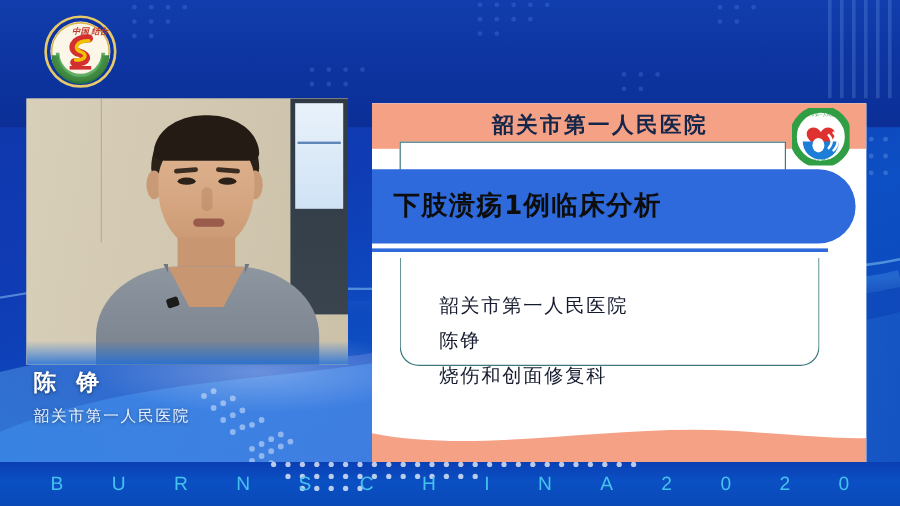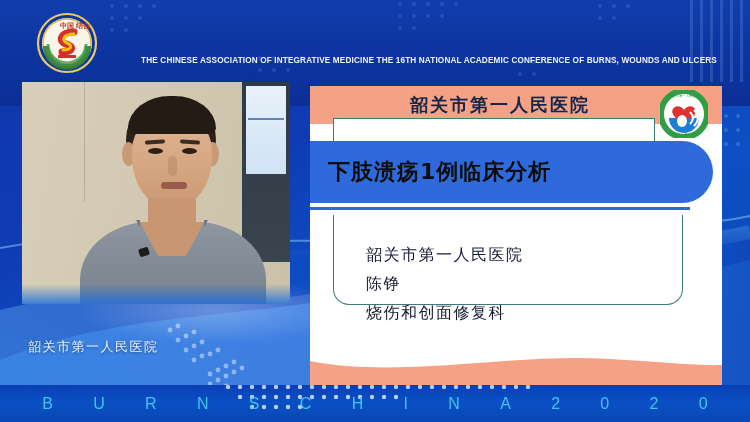--- a/index.html
+++ b/index.html
@@ -9,21 +9,21 @@
   #stage { position:relative; width:750px; height:422px; overflow:hidden;
            background:linear-gradient(160deg,#1036a8 0%,#0f3bb4 35%,#0d4fc4 60%,#0a44b6 100%); }
 
   
   .bg-wave { position:absolute; pointer-events:none; }
   .bg-dots { position:absolute; pointer-events:none; opacity:.5; }
 
   
   #header { position:absolute; left:0; top:0; width:750px; height:106px;
             background:linear-gradient(180deg,#113ead 0%,#0d34a0 50%,#0b2f96 100%);
-            overflow:hidden; }
+            overflow:hidden;font-style:italic; }
   #header .hdr-dots { position:absolute; inset:0; opacity:.55; }
 
   #logo-emblem { position:absolute; left:36px; top:12px; width:62px; height:62px; }
 
   #hdr-cn { position:absolute; left:118px; top:19px; width:622px; height:34px;
             color:#ffffff; font-size:26px; font-weight:bold; letter-spacing:1.5px;
             text-align:center; line-height:34px; white-space:nowrap;
             font-family:"DejaVu Sans","Liberation Sans",sans-serif;
             text-shadow:0 1px 2px rgba(0,0,0,.35); }
   #hdr-en { position:absolute; left:118px; top:56px; width:622px;
@@ -405,21 +405,20 @@
       <circle cx="31" cy="31" r="24" fill="none" stroke="#d9b84f" stroke-width="1.4"></circle>
       <path d="M10 34 a21 21 0 0 0 42 0" fill="none" stroke="#2e7d34" stroke-width="6" opacity=".9"></path>
       <path d="M12 32 a19 19 0 0 0 38 0" fill="none" stroke="#3f9b46" stroke-width="3" opacity=".8"></path>
       <text x="31" y="16" text-anchor="middle" font-size="7" fill="#c0392b" font-family="DejaVu Sans, sans-serif" font-weight="bold">中国</text>
       <text x="31" y="16" text-anchor="middle" font-size="7" fill="#c0392b" font-family="DejaVu Sans, sans-serif" font-weight="bold" dx="16">结合</text>
       <path d="M38 20 C24 20 22 30 30 32 C38 34 38 40 26 40" fill="none" stroke="#d32f2f" stroke-width="7" stroke-linecap="round"></path>
       <path d="M38 22 C27 22 25 29 31 31 C37 33 36 38 27 38" fill="none" stroke="#f2c200" stroke-width="3" stroke-linecap="round"></path>
       <rect x="22" y="43" width="18" height="3" fill="#d32f2f"></rect>
     </svg>
 
-    <div id="hdr-en">THE CHINESE ASSOCIATION OF INTEGRATIVE MEDICINE  THE 16TH NATIONAL ACADEMIC CONFERENCE OF BURNS, WOUNDS AND ULCERS</div>
   </div>
 
   <div id="video">
     <div class="v-wall"></div>
     <div class="v-wallseam"></div>
     <div class="v-board">
       <div class="v-boardinner"></div>
       <div class="v-boardline"></div>
     </div>
 
@@ -435,20 +434,21 @@
     <div class="p-nose"></div>
     <div class="p-mouth"></div>
     <div class="p-neck"></div>
     <div class="p-body"></div>
     <div class="p-collar"></div>
     <div class="p-collar-edge"></div>
     <div class="p-mic"></div>
     <div class="v-bottomglow"></div>
   </div>
 
+  <div id="speaker-name">陈 铮</div>
   <div id="speaker-org">韶关市第一人民医院</div>
 
   <div id="slide">
     <div id="slide-band"></div>
     <div id="slide-hospital">韶关市第一人民医院</div>
 
     <svg id="hospital-logo" viewBox="0 0 48 48">
       <circle cx="24" cy="24" r="23" fill="#ffffff"></circle>
       <circle cx="24" cy="24" r="23" fill="none" stroke="#2f9e44" stroke-width="6"></circle>
       <circle cx="24" cy="24" r="16.5" fill="#ffffff"></circle>

